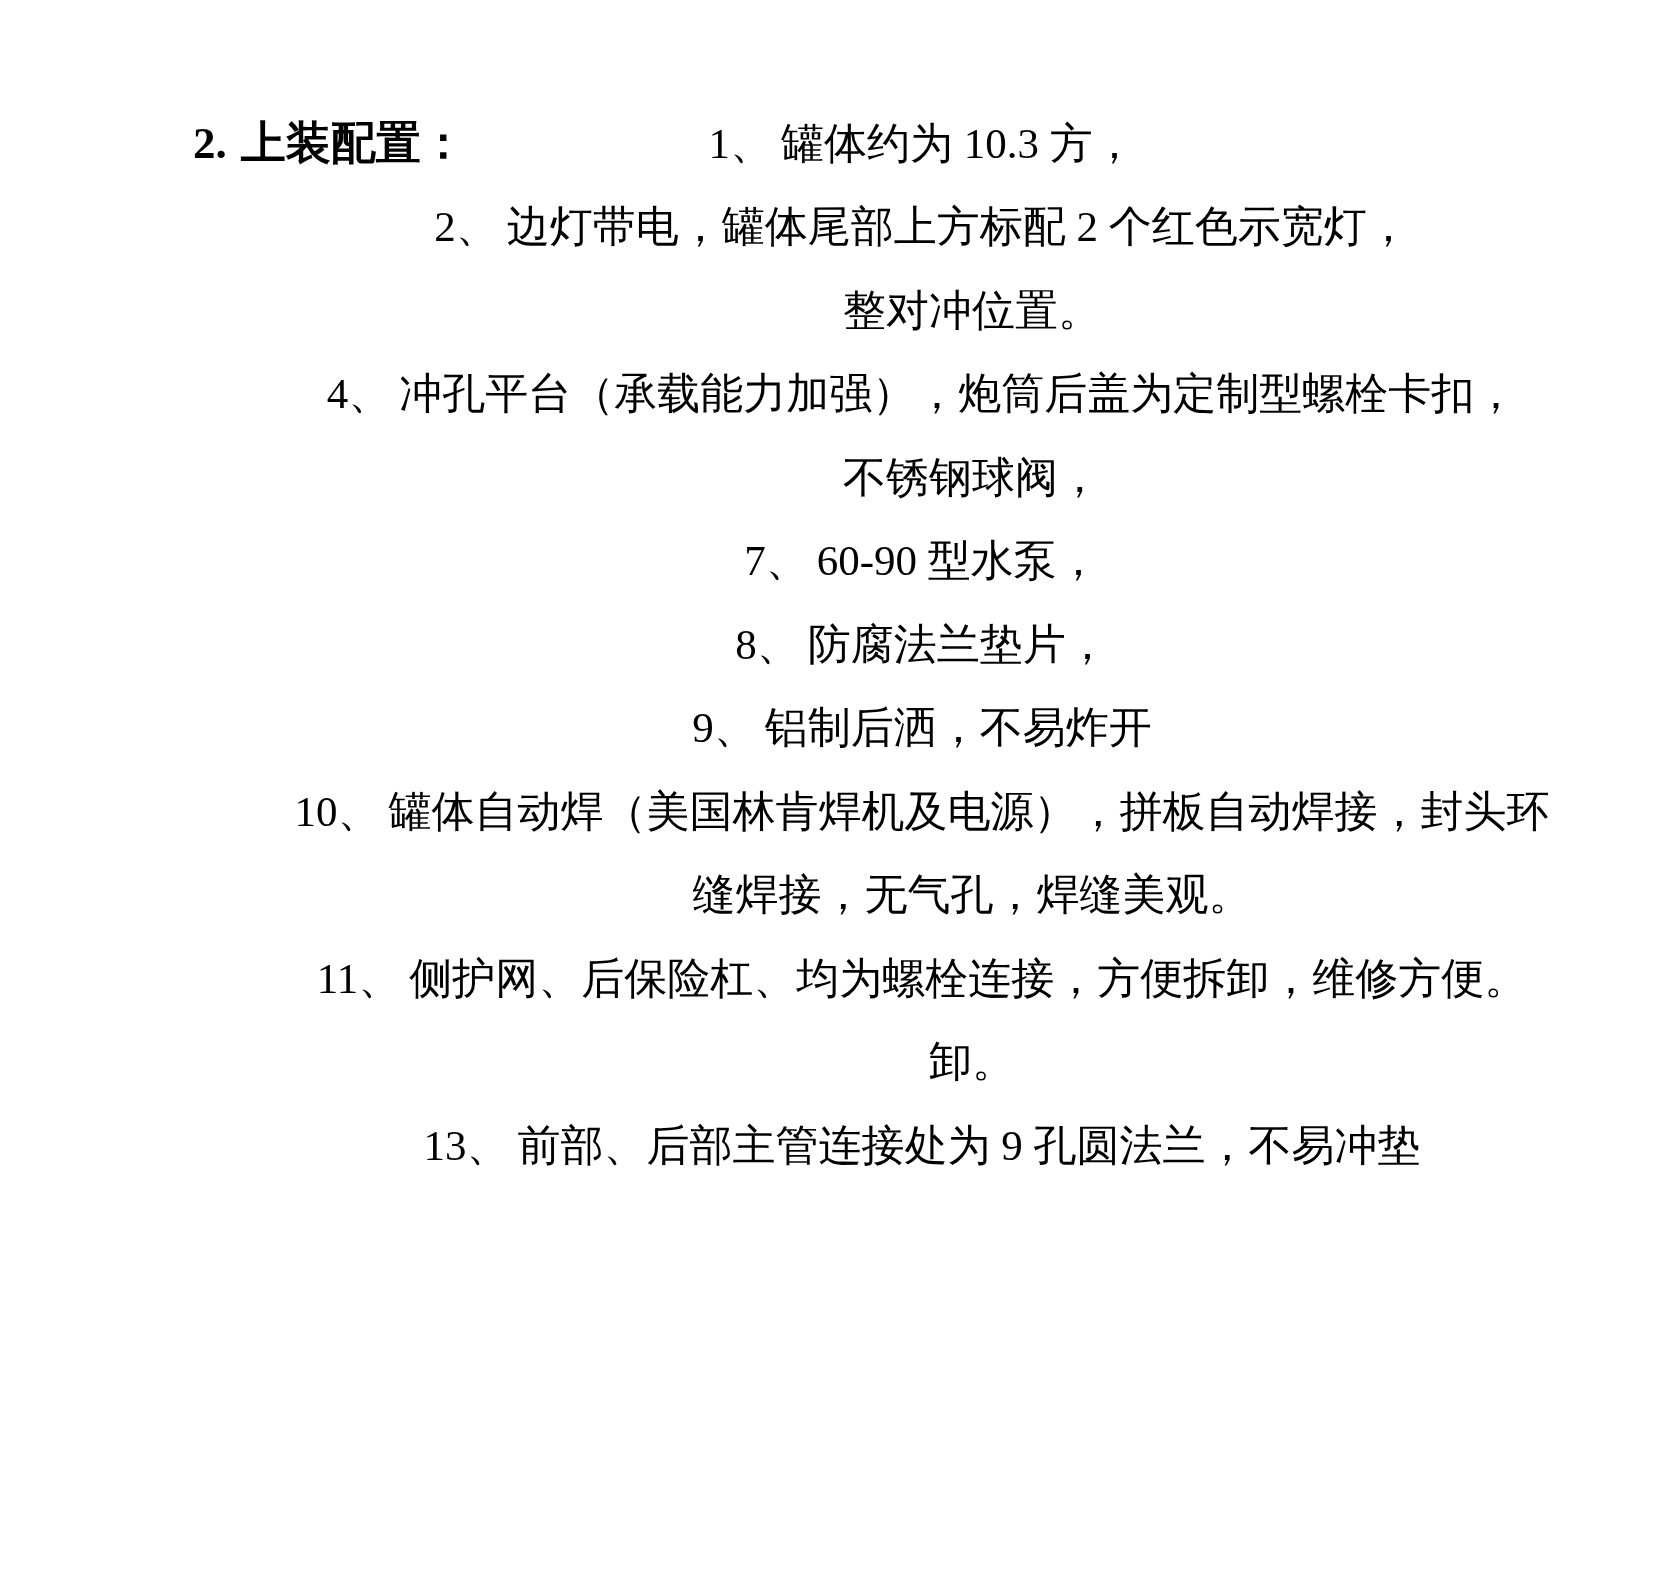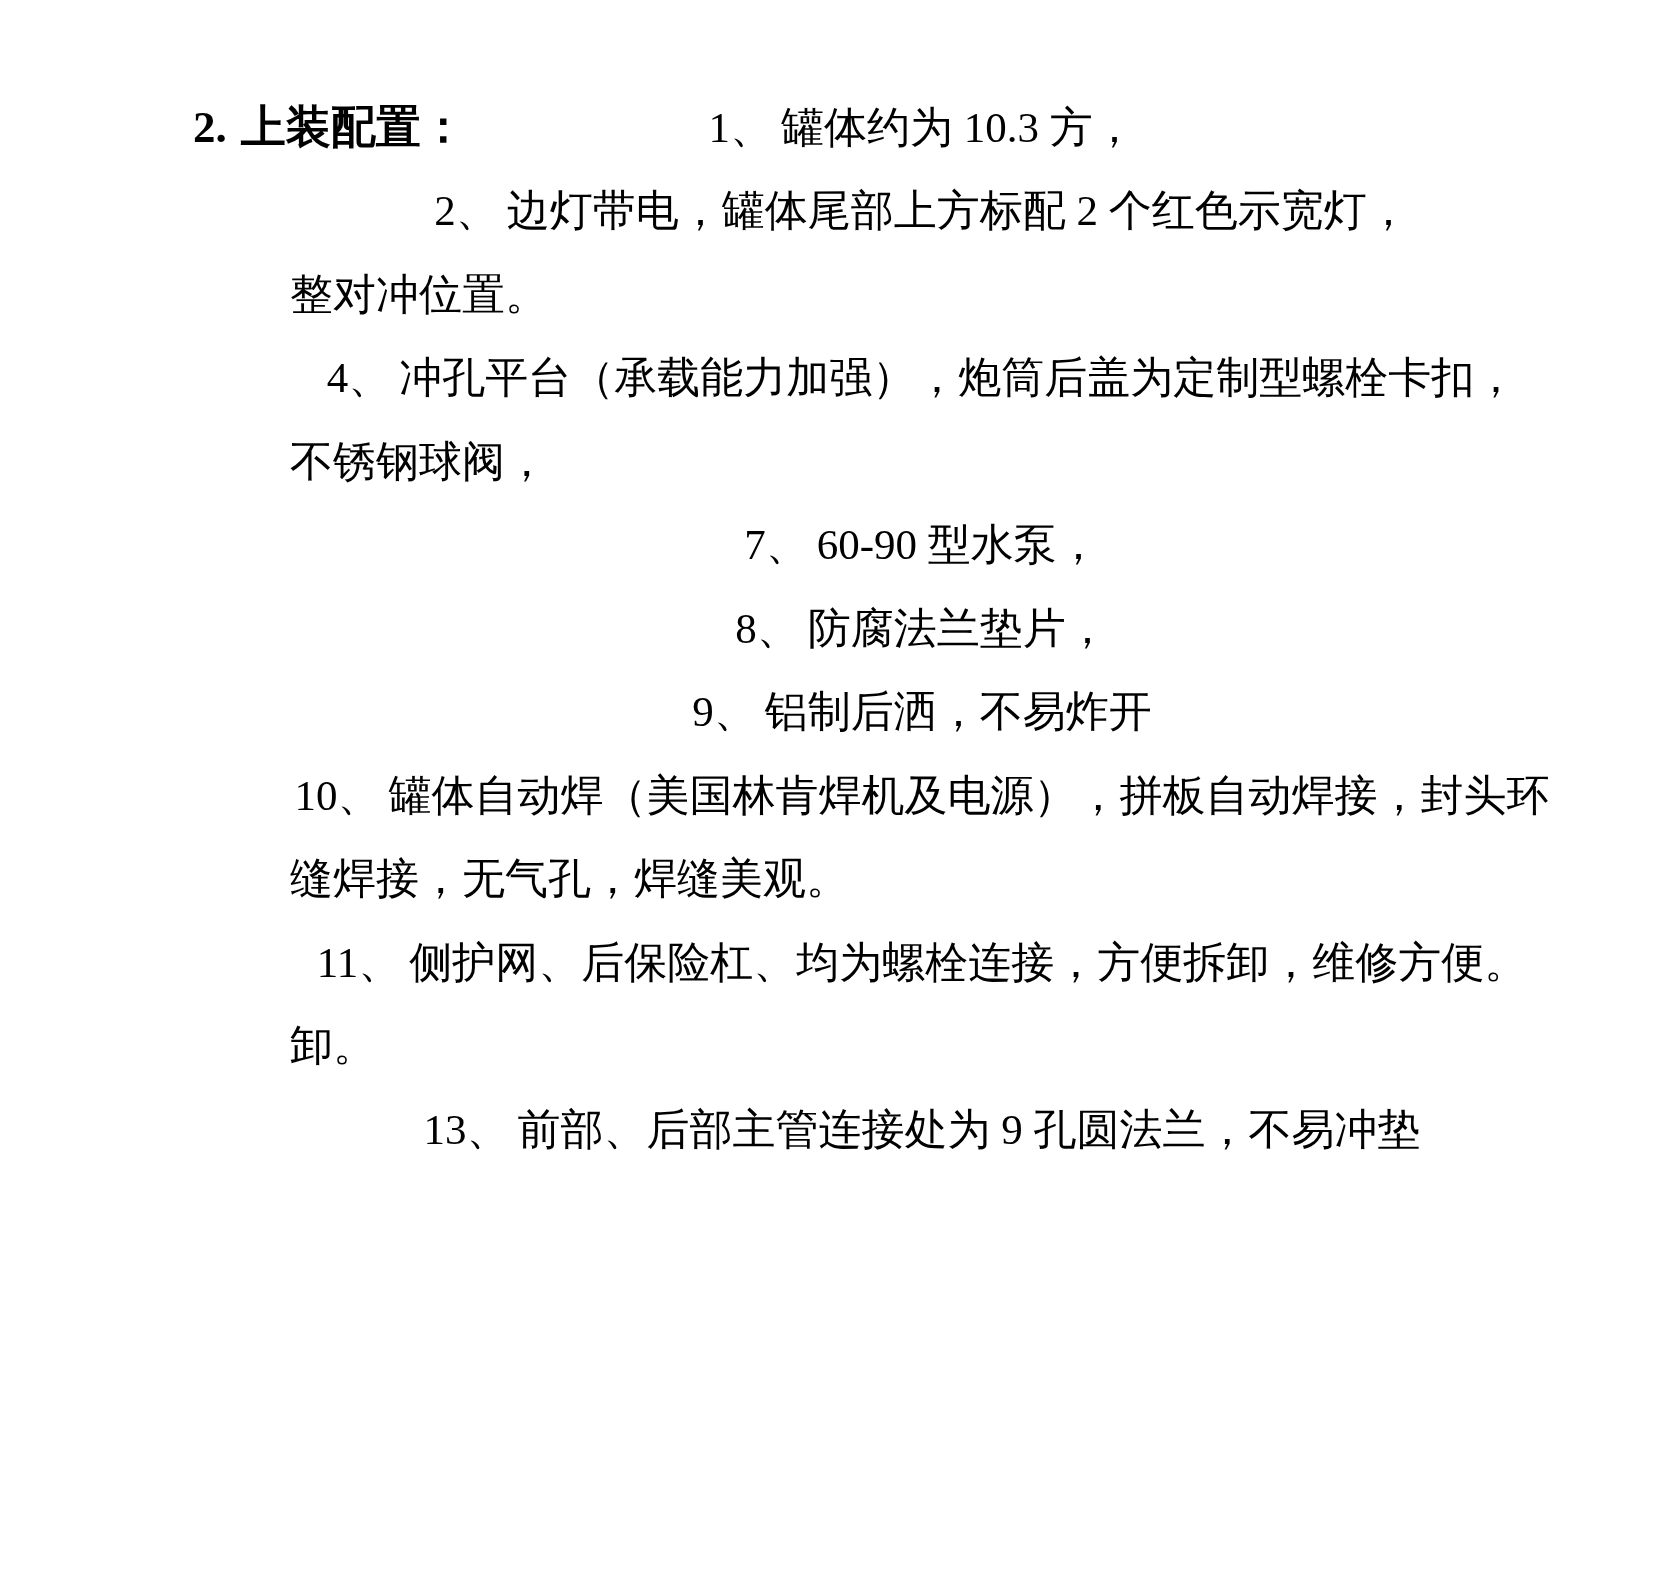--- a/index.html
+++ b/index.html
@@ -8,21 +8,22 @@
     background: #ffffff;
   }
   body {
     width: 1654px;
     height: 1577px;
     overflow: hidden;
     font-family: "Liberation Serif", "DejaVu Serif", serif;
     color: #000000;
   }
   .doc {
-    padding-top: 2px;
+    padding-top: 10px;
+    margin-top: 8px;
   }
   .line {
     height: 83.5px;
     line-height: 83.5px;
     font-size: 43px;
     white-space: pre;
   }
   .heading {
     padding-left: 148px;
     font-weight: bold;
@@ -33,20 +34,21 @@
   }
   .item-first {
     padding-left: 190px;
     text-align: center;
   }
   .num {
     margin-right: 8px;
   }
   .item-cont {
     padding-left: 290px;
+    text-align: center;
   }
 </style>
 </head>
 <body>
 
 <div class="doc">
   <div class="line heading">
     <span class="h-num">2.</span><span>上装配置：</span>
   </div>
   <div id="list">

